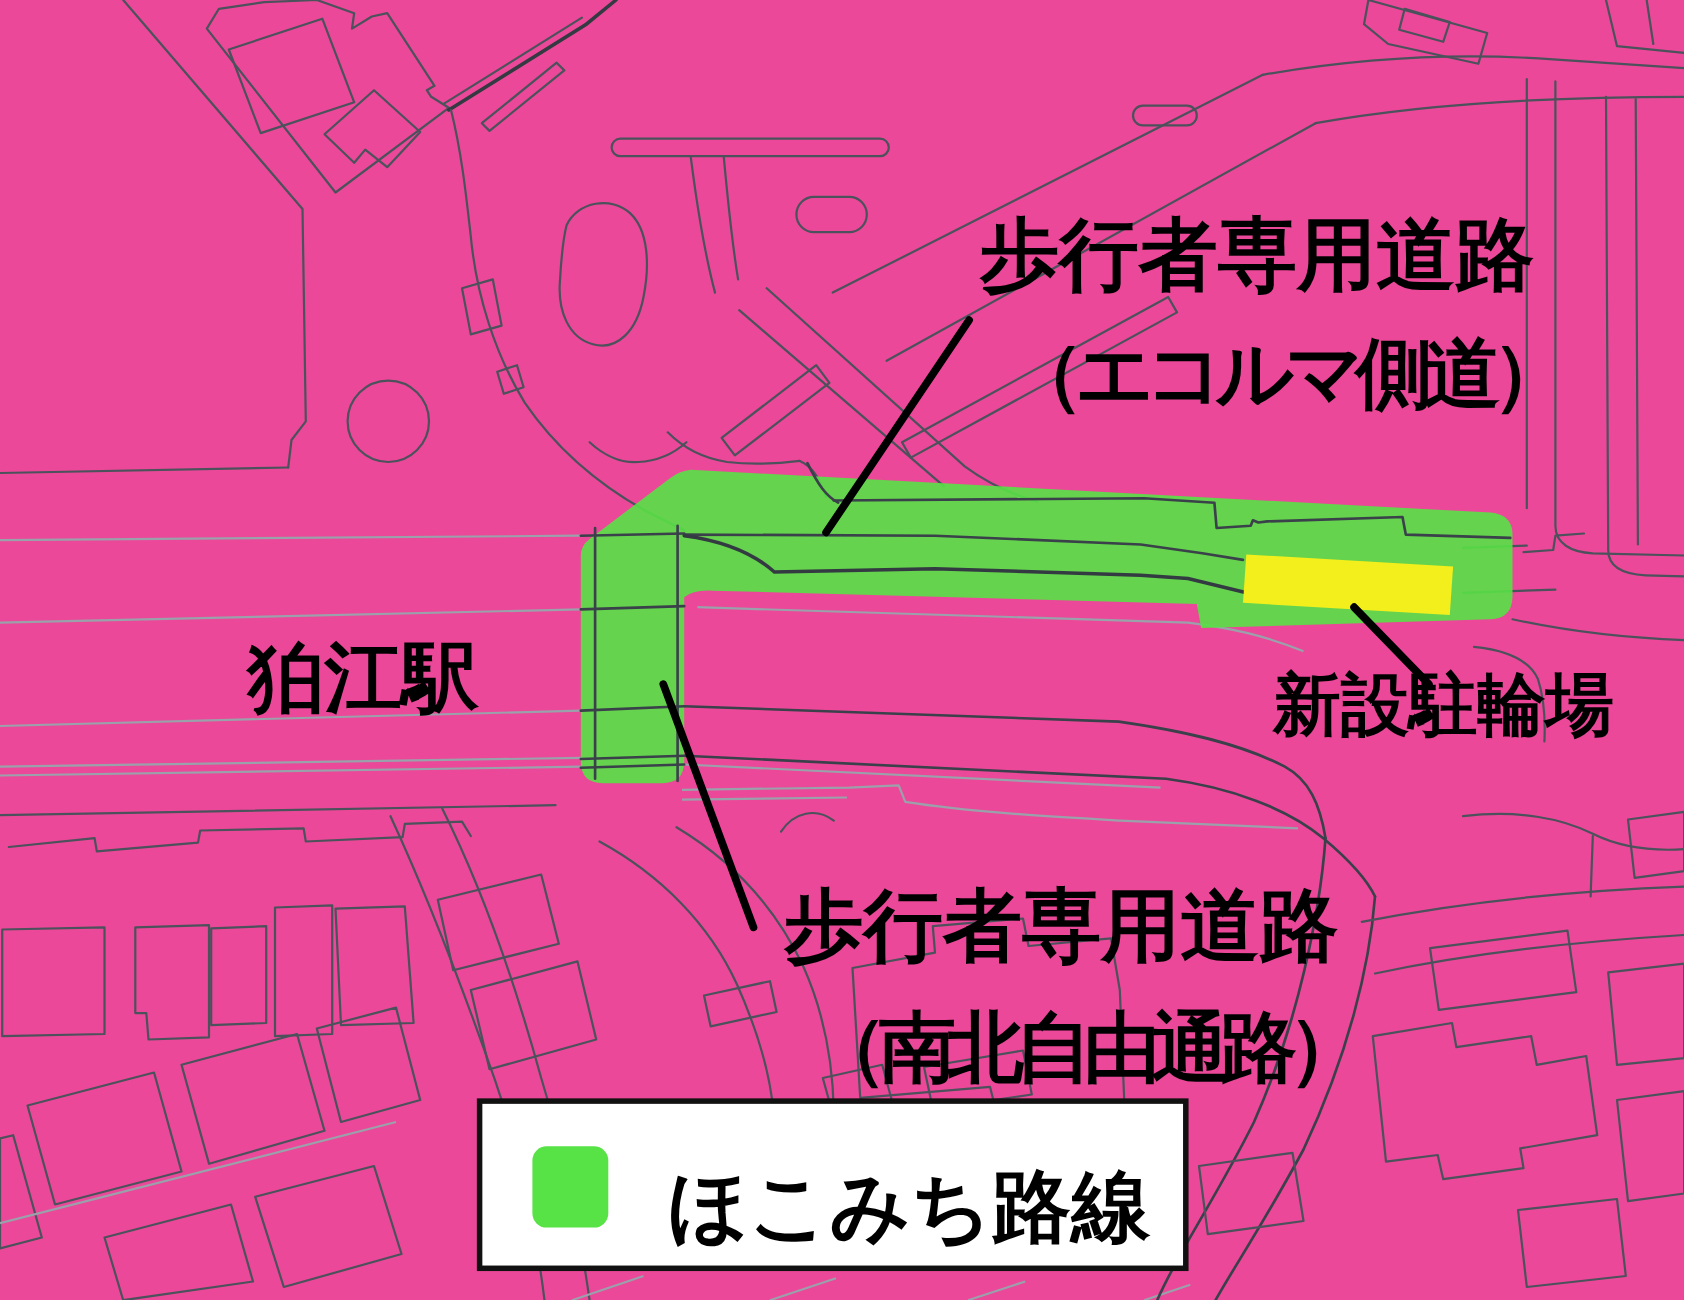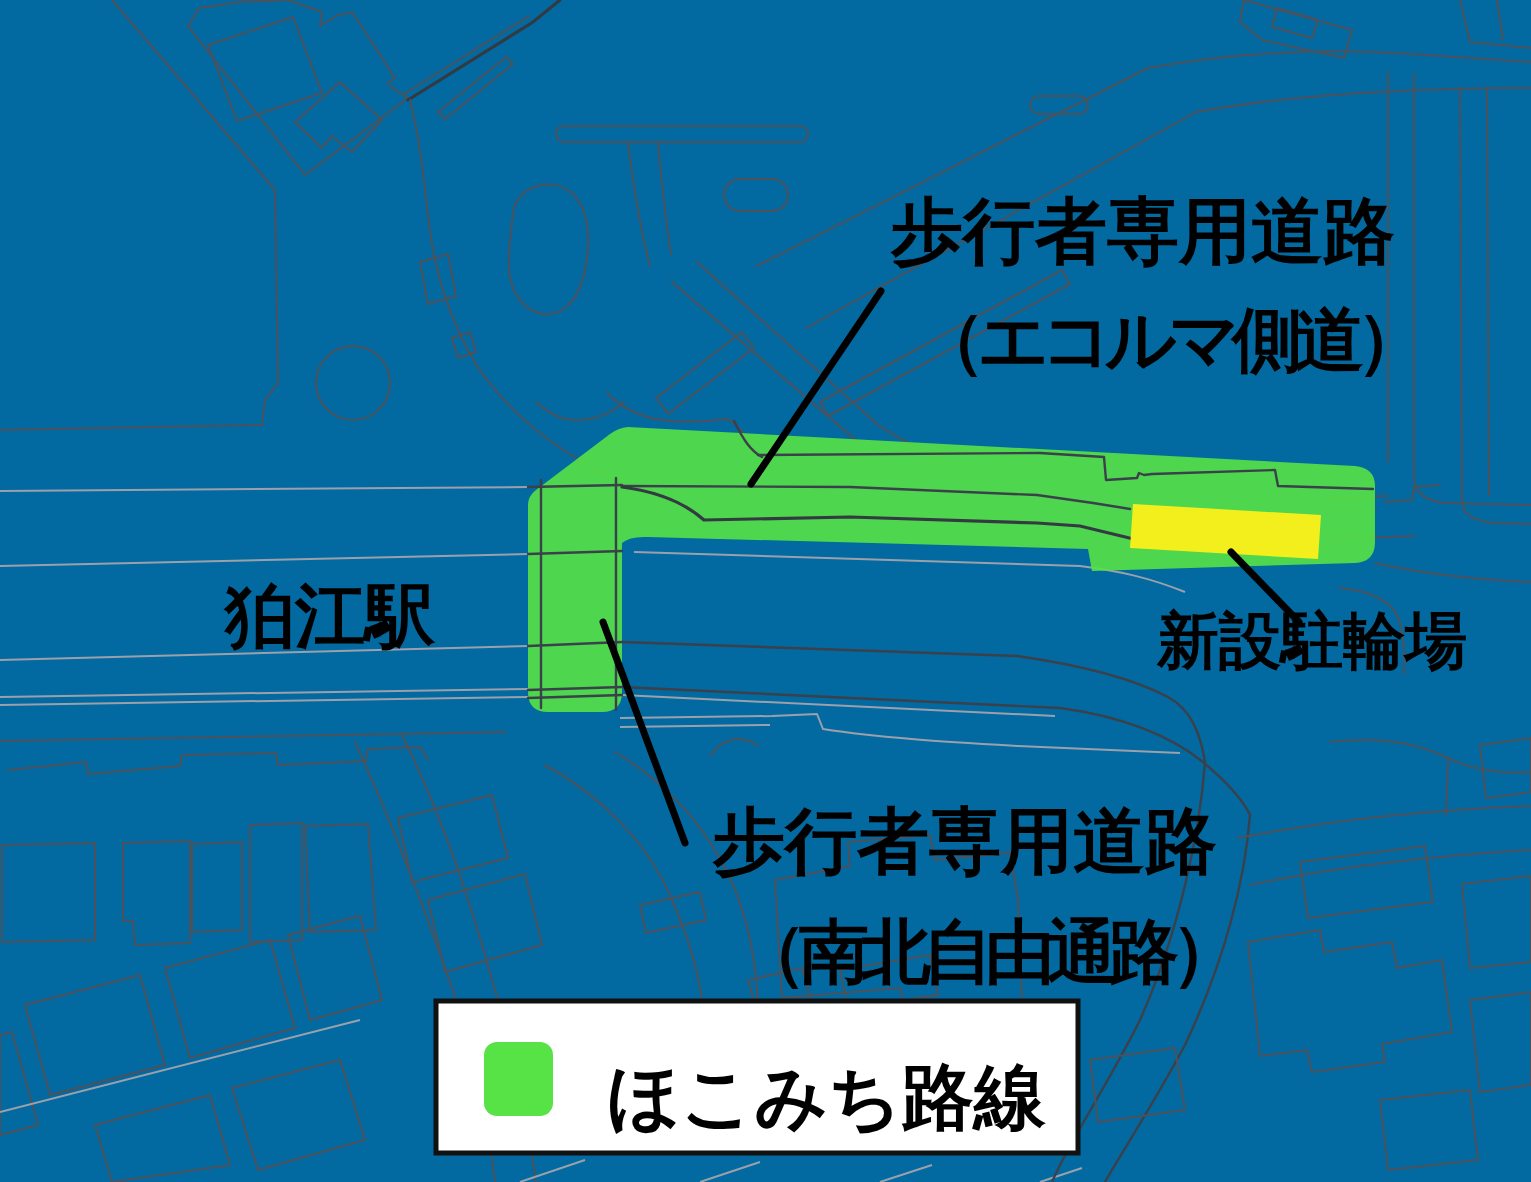--- a/index.html
+++ b/index.html
@@ -1,16 +1,16 @@
 <!DOCTYPE html>
 <html><head>
 <meta charset="utf-8">
 <style>
   html,body{margin:0;padding:0;background:#ffffff;}
-  .stage{position:relative;width:1531px;height:1182px;background:#0369a1;overflow:hidden;}
+  .stage{position:relative;width:1531px;height:1182px;background:#ec4899;overflow:hidden;}
   svg{display:block;width:100%;height:100%;}
   .d{stroke:#4b525b;stroke-width:2;fill:none;stroke-linejoin:round;stroke-linecap:round;}
   .dd{stroke:#3a414a;stroke-width:2.4;fill:none;stroke-linejoin:round;stroke-linecap:round;}
   .d3{stroke:#333a42;stroke-width:3.2;fill:none;stroke-linecap:round;}
   .l{stroke:#9aa1ab;stroke-width:2;fill:none;stroke-linejoin:round;}
   .ldr{stroke:#000;stroke-width:7;fill:none;stroke-linecap:round;}
   .lbl{font-family:"DejaVu Sans","Liberation Sans",sans-serif;font-weight:bold;fill:#000;}
   .legend-border{fill:#ffffff;stroke:#111;stroke-width:5;}
 </style>
 </head>

